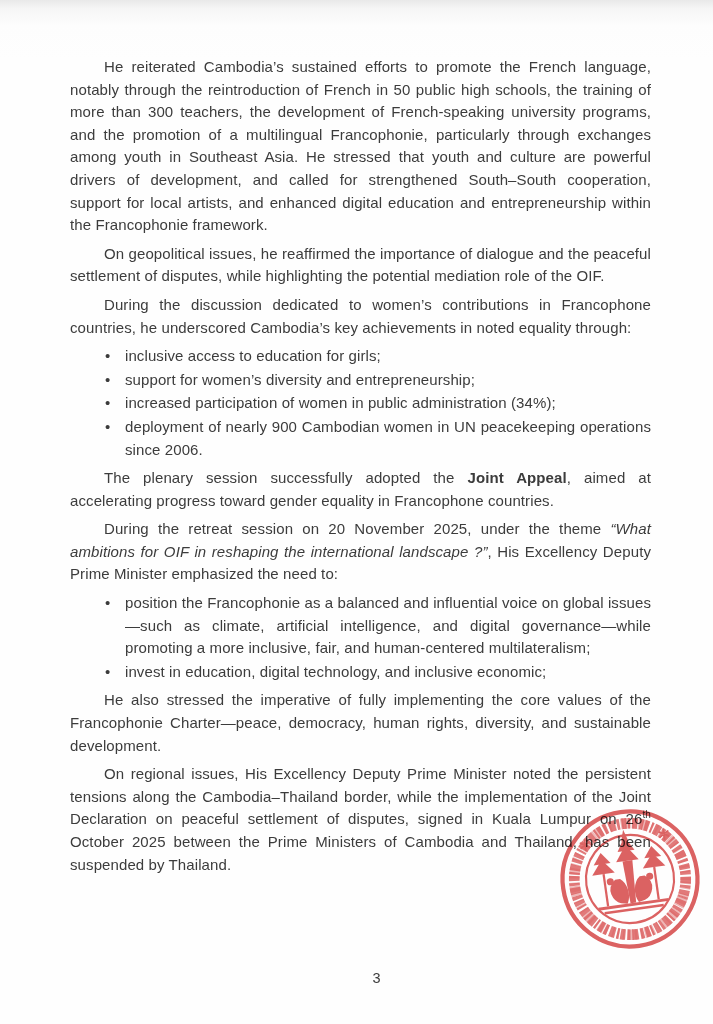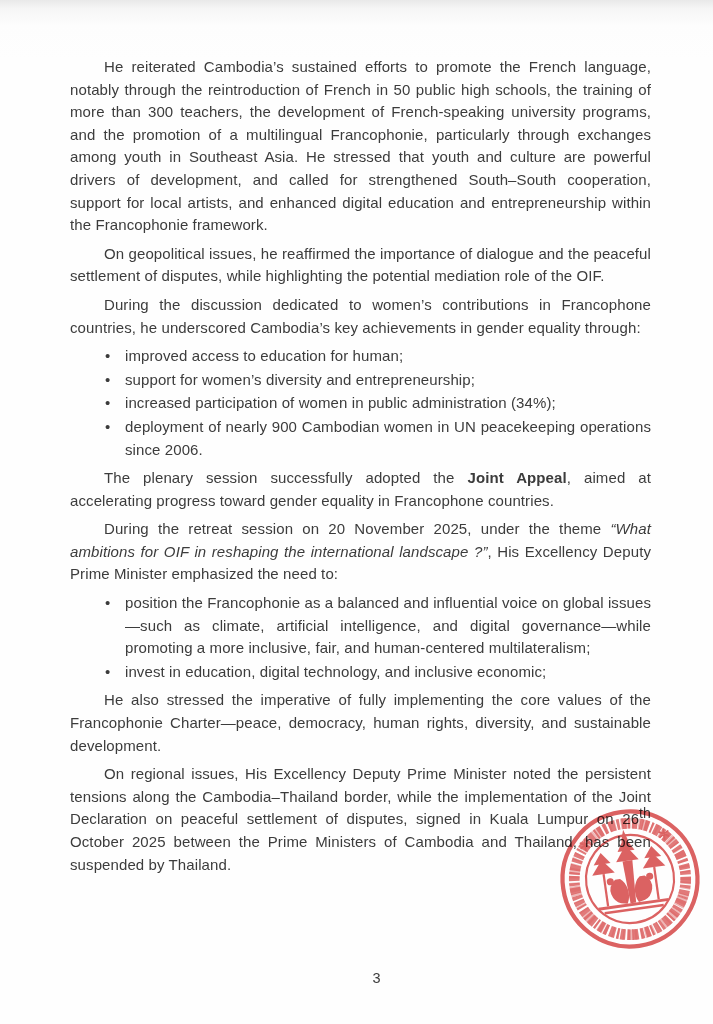--- a/index.html
+++ b/index.html
@@ -20,43 +20,43 @@
   .gap{margin-top:5px;}
   .bullets{margin:0 0 6px 0;padding:0 0 0 55px;list-style:none;}
   .bullets li{position:relative;margin:0 0 1px 0;}
   .bullets li::before{
     content:"\2022";
     position:absolute;left:-20px;top:0;
     font-size:15px;color:var(--text-color,#3c3c3c);
   }
   .bold{font-weight:bold;}
   .italic{font-style:italic;}
-  sup{font-size:14px;line-height:0;vertical-align:super;}
+  sup{font-size:10px;line-height:0;vertical-align:super;}
   .page-number{
     position:absolute;left:0;right:0;bottom:38px;
     text-align:center;font-size:14.5px;color:var(--text-color,#3c3c3c);
   }
   .stamp{
     position:absolute;left:559px;top:808px;width:142px;height:142px;
     opacity:0.88;mix-blend-mode:multiply;
     transform:rotate(-8deg);
     pointer-events:none;
   }
 </style>
 </head>
 <body>
 
 <div class="page">
 
   <main class="doc" id="doc-body">
       <p class="para"><span>He reiterated Cambodia’s sustained efforts to promote the French language, notably through the reintroduction of French in 50 public high schools, the training of more than 300 teachers, the development of French-speaking university programs, and the promotion of a multilingual Francophonie, particularly through exchanges among youth in Southeast Asia. He stressed that youth and culture are powerful drivers of development, and called for strengthened South–South cooperation, support for local artists, and enhanced digital education and entrepreneurship within the Francophonie framework.</span></p>
       <p class="para gap"><span>On geopolitical issues, he reaffirmed the importance of dialogue and the peaceful settlement of disputes, while highlighting the potential mediation role of the OIF.</span></p>
-      <p class="para"><span>During the discussion dedicated to women’s contributions in Francophone countries, he underscored Cambodia’s key achievements in gender equality through:</span></p>
+      <p class="para"><span>During the discussion dedicated to women’s contributions in Francophone countries, he underscored Cambodia’s key achievements in noted equality through:</span></p>
       <ul class="bullets">
-        <li><span>improved access to education for human;</span></li>
+        <li><span>inclusive access to education for girls;</span></li>
         <li><span>support for women’s diversity and entrepreneurship;</span></li>
         <li><span>increased participation of women in public administration (34%);</span></li>
         <li><span>deployment of nearly 900 Cambodian women in UN peacekeeping operations since 2006.</span></li>
       </ul>
       <p class="para"><span>The plenary session successfully adopted the </span><span class="bold">Joint Appeal</span><span>, aimed at accelerating progress toward gender equality in Francophone countries.</span></p>
       <p class="para gap"><span>During the retreat session on 20 November 2025, under the theme </span><span class="italic">“What ambitions for OIF in reshaping the international landscape ?”</span><span>, His Excellency Deputy Prime Minister emphasized the need to:</span></p>
       <ul class="bullets gap">
         <li><span>position the Francophonie as a balanced and influential voice on global issues—such as climate, artificial intelligence, and digital governance—while promoting a more inclusive, fair, and human-centered multilateralism;</span></li>
         <li><span>invest in education, digital technology, and inclusive economic;</span></li>
       </ul>

